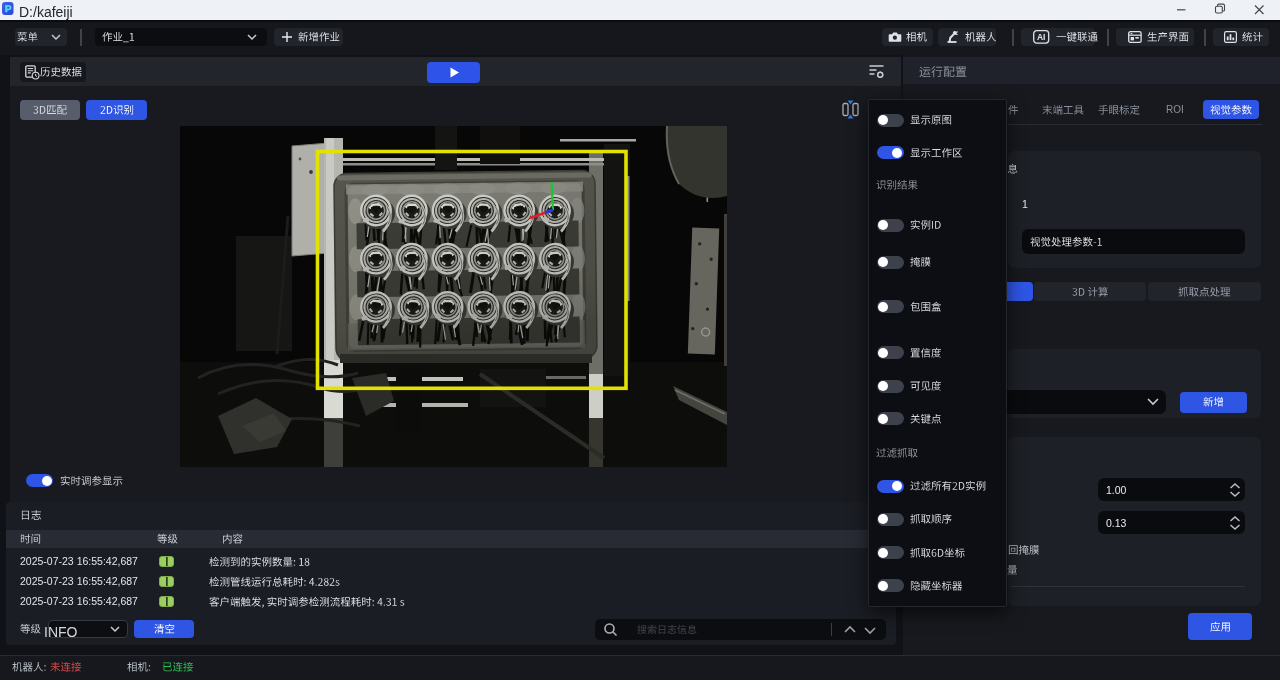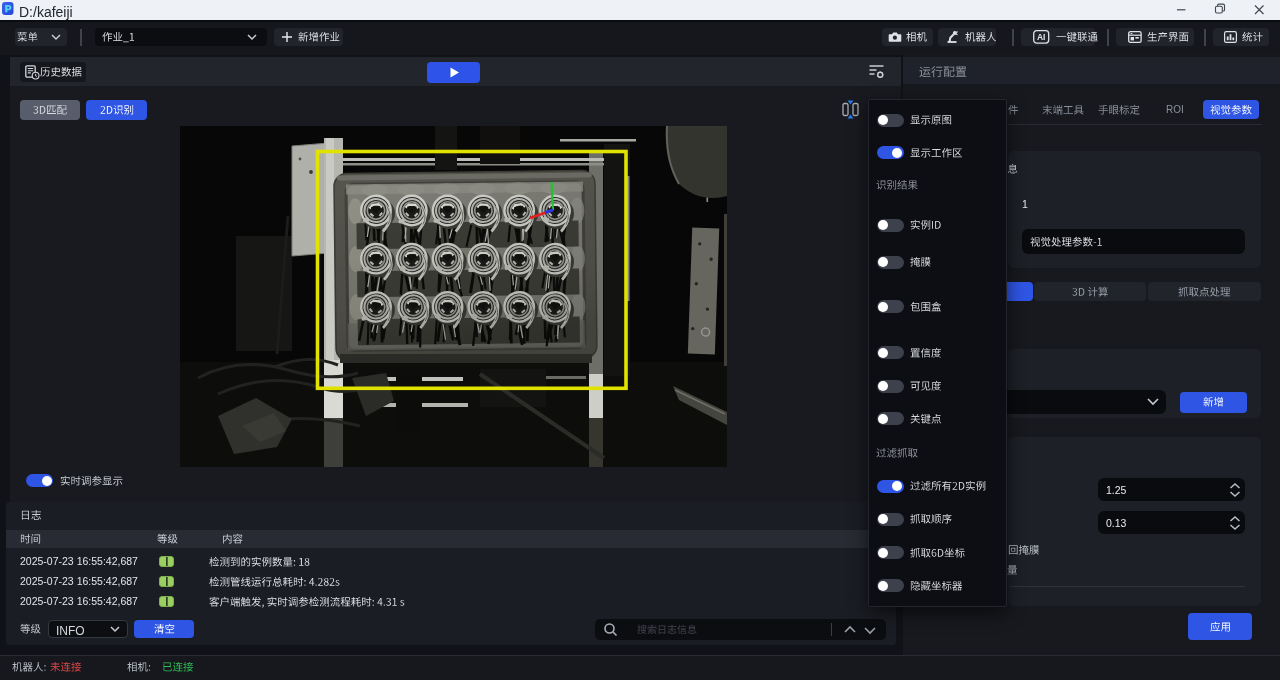--- a/index.html
+++ b/index.html
@@ -737,21 +737,21 @@
 <svg class="t" style="left:165.5px;top:597.0px" width="4" height="10">
     <rect width="1.7" height="9" fill="#2f3d1d"></rect>
   </svg>
 <svg class="t" style="left:209px;top:594.5px" width="198" height="18">
     <path transform="translate(0,10.7)" d="M3.7 -5.6H6.9C6.5 -5.1 5.9 -4.6 5.3 -4.2C4.6 -4.6 4.1 -5 3.7 -5.5ZM4 -7C3.4 -6.2 2.4 -5.2 1 -4.6C1.1 -4.5 1.4 -4.2 1.5 -4C2.1 -4.3 2.7 -4.7 3.1 -5C3.5 -4.6 4 -4.2 4.5 -3.8C3.3 -3.2 1.8 -2.8 0.4 -2.5C0.5 -2.3 0.7 -2 0.8 -1.8C1.3 -1.9 1.9 -2.1 2.4 -2.2V0.8H3.2V0.5H7.4V0.8H8.2V-2.3C8.6 -2.2 9.1 -2.1 9.6 -2C9.7 -2.2 10 -2.6 10.1 -2.7C8.6 -2.9 7.2 -3.3 6 -3.9C6.9 -4.4 7.6 -5.1 8.1 -5.9L7.6 -6.2L7.5 -6.2H4.3C4.5 -6.4 4.7 -6.6 4.8 -6.8ZM5.3 -3.4C6 -3 6.9 -2.6 7.8 -2.4H2.9C3.7 -2.7 4.5 -3 5.3 -3.4ZM3.2 -0.2V-1.7H7.4V-0.2ZM4.5 -8.7C4.7 -8.5 4.9 -8.1 5 -7.9H0.8V-5.9H1.6V-7.2H8.9V-5.9H9.7V-7.9H5.9C5.8 -8.2 5.5 -8.6 5.3 -8.9ZM13.1 -6.5H18.6V-4.3H13.1L13.1 -4.9ZM15.1 -8.7C15.3 -8.2 15.6 -7.6 15.7 -7.2H12.3V-4.9C12.3 -3.3 12.1 -1.1 10.9 0.4C11 0.5 11.4 0.8 11.5 0.9C12.6 -0.4 12.9 -2.1 13.1 -3.6H18.6V-2.9H19.4V-7.2H16L16.5 -7.3C16.4 -7.7 16.1 -8.4 15.9 -8.9ZM21.5 -6.8V-6.1H25.1V-6.8ZM21.9 -5.5C22.1 -4.3 22.3 -2.8 22.3 -1.7L23 -1.8C22.9 -2.9 22.7 -4.4 22.5 -5.6ZM22.6 -8.5C22.8 -8 23.1 -7.4 23.3 -6.9L24 -7.2C23.8 -7.6 23.5 -8.2 23.2 -8.7ZM25.3 -3.4V0.8H26V-2.7H26.9V0.7H27.5V-2.7H28.5V0.7H29.1V-2.7H30.1V0.1C30.1 0.2 30.1 0.2 30 0.2C29.9 0.2 29.6 0.2 29.3 0.2C29.4 0.4 29.5 0.7 29.6 0.9C30 0.9 30.3 0.9 30.5 0.7C30.8 0.6 30.8 0.5 30.8 0.1V-3.4H28.1L28.4 -4.3H31V-5H24.9V-4.3H27.5C27.5 -4 27.4 -3.7 27.3 -3.4ZM25.4 -8.3V-5.8H30.7V-8.3H29.9V-6.5H28.3V-8.8H27.6V-6.5H26.1V-8.3ZM24 -5.7C23.9 -4.4 23.7 -2.6 23.4 -1.4C22.7 -1.3 22 -1.1 21.5 -1L21.6 -0.2C22.6 -0.5 23.9 -0.8 25.1 -1.1L25 -1.8L24 -1.6C24.3 -2.7 24.5 -4.3 24.7 -5.6ZM34.2 -5.5V-4.3H33.3V-5.5ZM34.8 -5.5H35.7V-4.3H34.8ZM33.2 -6.2C33.4 -6.5 33.6 -6.9 33.7 -7.2H35C34.9 -6.9 34.7 -6.5 34.5 -6.2ZM33.5 -8.8C33.2 -7.5 32.6 -6.3 31.8 -5.5C32 -5.4 32.3 -5.1 32.4 -5L32.6 -5.2V-3.4C32.6 -2.2 32.5 -0.6 31.9 0.5C32.1 0.6 32.4 0.7 32.5 0.9C32.9 0.1 33.1 -0.9 33.2 -1.8H34.2V0.5H34.8V-1.8H35.7V-0.1C35.7 0 35.7 0.1 35.6 0.1C35.5 0.1 35.3 0.1 35 0.1C35.1 0.2 35.2 0.5 35.2 0.7C35.6 0.7 35.9 0.7 36.1 0.6C36.3 0.5 36.3 0.3 36.3 -0.1V-6.2H35.3C35.5 -6.6 35.8 -7.1 35.9 -7.6L35.5 -7.9L35.4 -7.9H34C34.1 -8.1 34.1 -8.4 34.2 -8.7ZM34.2 -3.7V-2.4H33.3C33.3 -2.8 33.3 -3.1 33.3 -3.4V-3.7ZM34.8 -3.7H35.7V-2.4H34.8ZM38.5 -8.8V-6.8H36.8V-2.9H38.6V-0.6L36.5 -0.4L36.6 0.4C37.7 0.3 39.2 0 40.7 -0.2C40.8 0.2 40.9 0.5 41 0.8L41.7 0.5C41.5 -0.2 41 -1.4 40.5 -2.3L39.9 -2.1C40.1 -1.7 40.3 -1.3 40.4 -0.9L39.3 -0.7V-2.9H41.1V-6.8H39.4V-8.8ZM37.5 -6.1H38.6V-3.5H37.5ZM39.3 -6.1H40.4V-3.5H39.3ZM49.1 -8.3C49.5 -7.8 50.1 -7.1 50.4 -6.7L51 -7.2C50.7 -7.5 50.1 -8.2 49.7 -8.7ZM43.5 -5.5C43.6 -5.6 44 -5.7 44.6 -5.7H46.1C45.4 -3.5 44.2 -1.8 42.3 -0.6C42.5 -0.5 42.8 -0.2 42.9 0C44.3 -0.8 45.3 -1.9 46 -3.2C46.4 -2.4 46.9 -1.7 47.6 -1.2C46.7 -0.5 45.6 -0.1 44.5 0.2C44.7 0.4 44.9 0.7 44.9 0.9C46.1 0.5 47.2 0.1 48.2 -0.6C49.1 0.1 50.3 0.6 51.6 0.9C51.7 0.7 52 0.3 52.1 0.2C50.8 -0.1 49.7 -0.5 48.8 -1.1C49.7 -1.9 50.4 -3 50.9 -4.3L50.3 -4.6L50.2 -4.5H46.6C46.8 -4.9 46.9 -5.3 47 -5.7H51.8L51.8 -6.4H47.2C47.4 -7.2 47.5 -7.9 47.6 -8.7L46.8 -8.9C46.7 -8 46.5 -7.2 46.3 -6.4H44.4C44.7 -7 45 -7.7 45.2 -8.4L44.3 -8.5C44.2 -7.7 43.8 -6.9 43.6 -6.7C43.5 -6.4 43.4 -6.3 43.2 -6.2C43.3 -6 43.5 -5.7 43.5 -5.5ZM48.2 -1.6C47.5 -2.2 46.9 -3 46.5 -3.8H49.8C49.4 -2.9 48.8 -2.2 48.2 -1.6ZM53.3 2C54.2 1.6 54.8 0.8 54.8 -0.2C54.8 -0.9 54.5 -1.3 54 -1.3C53.6 -1.3 53.3 -1.1 53.3 -0.7C53.3 -0.2 53.6 0 54 0L54.1 0C54.1 0.6 53.7 1.1 53.1 1.4ZM63.4 -1.1C64.8 -0.6 66.2 0.1 67.1 0.8L67.5 0.2C66.7 -0.5 65.2 -1.2 63.8 -1.7ZM60.3 -5.8C60.9 -5.5 61.5 -5 61.8 -4.6L62.3 -5.2C62 -5.6 61.3 -6 60.8 -6.4ZM59.2 -4.2C59.8 -3.9 60.5 -3.4 60.9 -3L61.4 -3.6C61 -3.9 60.3 -4.4 59.7 -4.7ZM58.7 -7.6V-5.5H59.5V-6.9H66.5V-5.5H67.3V-7.6H63.7C63.6 -8 63.3 -8.5 63.1 -8.9L62.3 -8.7C62.5 -8.3 62.7 -8 62.8 -7.6ZM58.5 -2.7V-2H62.3C61.7 -1 60.6 -0.3 58.6 0.1C58.8 0.3 59 0.6 59.1 0.8C61.4 0.3 62.6 -0.7 63.2 -2H67.6V-2.7H63.5C63.8 -3.7 63.8 -4.9 63.9 -6.4H63.1C63 -4.9 62.9 -3.7 62.6 -2.7ZM73.2 -4.7C73.8 -3.9 74.5 -2.8 74.9 -2.2L75.5 -2.6C75.2 -3.2 74.5 -4.3 73.9 -5.1ZM71.7 -4.2V-1.8H69.9V-4.2ZM71.7 -4.9H69.9V-7.2H71.7ZM69.1 -7.9V-0.3H69.9V-1.1H72.4V-7.9ZM76.3 -8.8V-6.7H72.9V-5.9H76.3V-0.3C76.3 -0.1 76.2 -0.1 76 -0.1C75.8 -0 75 -0 74.2 -0.1C74.3 0.2 74.4 0.5 74.5 0.7C75.5 0.7 76.2 0.7 76.6 0.6C76.9 0.5 77.1 0.2 77.1 -0.3V-5.9H78.4V-6.7H77.1V-8.8ZM79.9 -8.1C80.4 -7.6 81.1 -6.9 81.5 -6.5L82 -7C81.7 -7.5 81 -8.1 80.4 -8.6ZM79.2 -5.5V-4.8H80.7V-1.1C80.7 -0.6 80.3 -0.2 80.1 0C80.3 0.1 80.5 0.4 80.6 0.5C80.7 0.4 81 0.2 82.4 -1C82.2 -0.5 82 0 81.7 0.4C81.9 0.5 82.2 0.7 82.3 0.8C83.3 -0.6 83.5 -2.8 83.5 -4.4V-7.6H87.8V-0.1C87.8 0 87.7 0.1 87.5 0.1C87.4 0.1 86.9 0.1 86.4 0.1C86.5 0.3 86.6 0.6 86.6 0.8C87.4 0.8 87.8 0.8 88.1 0.7C88.4 0.5 88.5 0.3 88.5 -0.1V-8.3H82.8V-4.4C82.8 -3.4 82.8 -2.3 82.5 -1.2C82.4 -1.3 82.3 -1.6 82.2 -1.7L81.5 -1.1V-5.5ZM85.3 -7.3V-6.4H84.1V-5.8H85.3V-4.8H83.9V-4.2H87.4V-4.8H85.9V-5.8H87.1V-6.4H85.9V-7.3ZM84.1 -3.3V-0.4H84.8V-0.9H87V-3.3ZM84.8 -2.7H86.4V-1.4H84.8ZM95 -4.2C94.3 -3.7 93 -3.2 91.9 -3C92.1 -2.8 92.3 -2.6 92.4 -2.4C93.5 -2.7 94.8 -3.3 95.7 -3.9ZM95.9 -3C95 -2.3 93.3 -1.7 91.8 -1.5C91.9 -1.3 92.1 -1.1 92.2 -0.9C93.8 -1.2 95.5 -1.8 96.6 -2.7ZM97.3 -1.9C96.1 -0.7 93.7 -0.1 91.1 0.2C91.3 0.4 91.4 0.7 91.5 0.9C94.2 0.5 96.7 -0.2 98 -1.5ZM91.2 -6.2C91.4 -6.3 91.7 -6.3 93.5 -6.4C93.4 -6.1 93.2 -5.7 93 -5.4H89.8V-4.7H92.5C91.8 -3.8 90.8 -3.1 89.7 -2.7C89.9 -2.5 90.2 -2.2 90.3 -2C91.5 -2.7 92.7 -3.5 93.5 -4.7H95.6C96.4 -3.6 97.7 -2.6 98.9 -2.1C99 -2.3 99.2 -2.6 99.4 -2.7C98.4 -3.1 97.3 -3.9 96.5 -4.7H99.2V-5.4H93.9C94.1 -5.8 94.3 -6.1 94.4 -6.5L97.3 -6.6C97.6 -6.4 97.8 -6.1 98 -5.9L98.7 -6.4C98.1 -7 96.9 -7.9 96 -8.5L95.4 -8.1C95.7 -7.8 96.2 -7.5 96.6 -7.2L92.5 -7.1C93.2 -7.5 93.9 -7.9 94.5 -8.5L93.8 -8.9C93 -8.1 92 -7.5 91.7 -7.3C91.4 -7.1 91.1 -7 90.9 -7C91 -6.8 91.1 -6.4 91.2 -6.2ZM104.7 -5.6V-4.9H108.2V-5.6ZM103.9 -3.7C104.2 -2.9 104.5 -1.9 104.6 -1.2L105.3 -1.4C105.2 -2 104.9 -3.1 104.6 -3.9ZM106 -4C106.2 -3.2 106.3 -2.2 106.4 -1.5L107.1 -1.6C107 -2.3 106.8 -3.3 106.6 -4.1ZM101.7 -8.8V-6.8H100.3V-6.1H101.6C101.3 -4.7 100.7 -3.1 100.1 -2.2C100.2 -2 100.4 -1.7 100.5 -1.4C100.9 -2.1 101.3 -3.2 101.7 -4.2V0.8H102.4V-4.6C102.6 -4.1 103 -3.5 103.1 -3.2L103.6 -3.7C103.4 -4.1 102.6 -5.3 102.4 -5.7V-6.1H103.5V-6.8H102.4V-8.8ZM106.3 -8.9C105.6 -7.4 104.4 -6.1 103 -5.3C103.2 -5.1 103.4 -4.8 103.5 -4.6C104.6 -5.4 105.6 -6.4 106.4 -7.6C107.2 -6.6 108.4 -5.4 109.5 -4.7C109.6 -4.9 109.8 -5.3 109.9 -5.4C108.8 -6.1 107.5 -7.2 106.8 -8.3L107 -8.6ZM103.4 -0.4V0.3H109.6V-0.4H107.7C108.2 -1.4 108.9 -2.8 109.3 -3.9L108.6 -4.1C108.2 -3 107.6 -1.4 107 -0.4ZM115.4 -1C115.9 -0.4 116.5 0.3 116.8 0.8L117.3 0.4C117 -0 116.4 -0.8 115.9 -1.3ZM113.5 -8.2V-1.6H114.2V-7.6H116.4V-1.6H117.1V-8.2ZM119.4 -8.7V-0.1C119.4 0.1 119.3 0.1 119.2 0.1C119 0.1 118.5 0.1 118 0.1C118.1 0.3 118.2 0.6 118.2 0.8C118.9 0.8 119.4 0.8 119.7 0.7C119.9 0.6 120 0.4 120 -0.1V-8.7ZM117.9 -7.9V-1.6H118.6V-7.9ZM115 -6.9V-3.1C115 -1.9 114.7 -0.6 113 0.3C113.1 0.4 113.3 0.7 113.4 0.8C115.3 -0.1 115.6 -1.7 115.6 -3.1V-6.9ZM111.1 -8.1C111.7 -7.8 112.5 -7.3 112.8 -7L113.3 -7.6C112.9 -7.9 112.2 -8.4 111.6 -8.7ZM110.7 -5.3C111.2 -5 112 -4.5 112.4 -4.2L112.9 -4.8C112.5 -5.1 111.7 -5.6 111.1 -5.9ZM110.9 0.3 111.6 0.7C112 -0.3 112.6 -1.6 112.9 -2.7L112.3 -3.1C111.9 -1.9 111.3 -0.5 110.9 0.3ZM126.8 -3.8V0.4H127.5V-3.8ZM125 -3.8V-2.7C125 -1.8 124.8 -0.6 123.5 0.3C123.7 0.4 124 0.7 124.1 0.8C125.5 -0.2 125.7 -1.6 125.7 -2.7V-3.8ZM128.7 -3.8V-0.5C128.7 0.2 128.8 0.3 128.9 0.5C129 0.6 129.3 0.7 129.5 0.7C129.6 0.7 129.9 0.7 130 0.7C130.2 0.7 130.4 0.6 130.5 0.5C130.7 0.5 130.7 0.3 130.8 0.1C130.8 -0.1 130.9 -0.6 130.9 -1.1C130.7 -1.1 130.5 -1.2 130.3 -1.4C130.3 -0.9 130.3 -0.5 130.3 -0.3C130.3 -0.1 130.2 -0.1 130.2 -0C130.1 0 130.1 0 130 0C129.9 0 129.7 0 129.7 0C129.6 0 129.5 0 129.5 -0C129.4 -0.1 129.4 -0.2 129.4 -0.4V-3.8ZM121.7 -8.1C122.3 -7.7 123.1 -7.2 123.4 -6.8L123.9 -7.4C123.5 -7.8 122.8 -8.3 122.1 -8.7ZM121.2 -5.2C121.9 -4.9 122.7 -4.4 123.1 -4.1L123.5 -4.7C123.1 -5.1 122.3 -5.5 121.6 -5.8ZM121.5 0.2 122.1 0.7C122.7 -0.3 123.5 -1.6 124 -2.7L123.5 -3.2C122.8 -2 122 -0.6 121.5 0.2ZM126.6 -8.6C126.8 -8.3 127 -7.8 127.1 -7.5H124.1V-6.7H126.2C125.7 -6.2 125.1 -5.4 124.9 -5.2C124.7 -5.1 124.4 -5 124.2 -4.9C124.3 -4.8 124.4 -4.4 124.4 -4.2C124.8 -4.3 125.2 -4.3 129.6 -4.6C129.8 -4.4 129.9 -4.1 130.1 -3.9L130.7 -4.3C130.3 -4.9 129.5 -5.9 128.9 -6.6L128.3 -6.2C128.5 -5.9 128.8 -5.6 129.1 -5.3L125.8 -5.1C126.2 -5.6 126.7 -6.2 127.1 -6.7H130.7V-7.5H127.9C127.8 -7.9 127.6 -8.4 127.4 -8.8ZM136.9 -7.7H140V-5.8H136.9ZM136.1 -8.4V-5.1H140.8V-8.4ZM136 -2.2V-1.5H138V-0.1H135.3V0.6H141.4V-0.1H138.8V-1.5H140.9V-2.2H138.8V-3.5H141.2V-4.2H135.7V-3.5H138V-2.2ZM135.1 -8.7C134.3 -8.3 132.9 -8 131.7 -7.8C131.8 -7.6 131.9 -7.4 132 -7.2C132.4 -7.3 133 -7.4 133.5 -7.5V-5.9H131.8V-5.1H133.4C133 -3.9 132.2 -2.6 131.6 -1.8C131.7 -1.6 131.9 -1.3 132 -1.1C132.5 -1.7 133.1 -2.8 133.5 -3.8V0.8H134.3V-3.7C134.6 -3.3 135.1 -2.7 135.2 -2.4L135.7 -3C135.5 -3.3 134.6 -4.2 134.3 -4.5V-5.1H135.6V-5.9H134.3V-7.7C134.8 -7.8 135.2 -7.9 135.6 -8.1ZM144.1 -8.8V-7.7H142.4V-7H144.1V-6H142.6V-5.3H144.1V-4.2H142.3V-3.5H143.8C143.4 -2.6 142.7 -1.7 142.1 -1.1C142.3 -0.9 142.4 -0.6 142.5 -0.4C143.1 -0.9 143.6 -1.8 144.1 -2.7V0.8H144.8V-2.7C145.2 -2.2 145.7 -1.5 145.9 -1.2L146.4 -1.8C146.2 -2.1 145.3 -3 144.9 -3.5H146.4V-4.2H144.8V-5.3H146V-6H144.8V-7H146.2V-7.7H144.8V-8.8ZM150.5 -8.8C149.6 -8.1 148 -7.5 146.5 -7.1C146.6 -6.9 146.7 -6.7 146.7 -6.5C147.3 -6.7 147.8 -6.8 148.3 -7V-5.4L146.6 -5.2L146.7 -4.5L148.3 -4.7V-3.1L146.4 -2.8L146.5 -2.1L148.3 -2.4V-0.5C148.3 0.4 148.6 0.7 149.5 0.7C149.6 0.7 150.7 0.7 150.9 0.7C151.7 0.7 151.8 0.2 151.9 -1.2C151.7 -1.3 151.4 -1.4 151.2 -1.5C151.2 -0.3 151.1 0 150.8 0C150.6 0 149.7 0 149.6 0C149.2 0 149.1 -0.1 149.1 -0.5V-2.5L151.9 -2.9L151.8 -3.6L149.1 -3.2V-4.9L151.5 -5.2L151.4 -5.9L149.1 -5.6V-7.3C149.9 -7.6 150.6 -7.9 151.2 -8.3ZM157.2 -4.7C157.8 -3.9 158.5 -2.8 158.9 -2.2L159.5 -2.6C159.2 -3.2 158.5 -4.3 157.9 -5.1ZM155.7 -4.2V-1.8H153.9V-4.2ZM155.7 -4.9H153.9V-7.2H155.7ZM153.1 -7.9V-0.3H153.9V-1.1H156.4V-7.9ZM160.3 -8.8V-6.7H156.9V-5.9H160.3V-0.3C160.3 -0.1 160.2 -0.1 160 -0.1C159.8 -0 159 -0 158.2 -0.1C158.3 0.2 158.4 0.5 158.5 0.7C159.5 0.7 160.2 0.7 160.6 0.6C160.9 0.5 161.1 0.2 161.1 -0.3V-5.9H162.4V-6.7H161.1V-8.8ZM164.2 -4.1C164.6 -4.1 164.9 -4.4 164.9 -4.8C164.9 -5.3 164.6 -5.6 164.2 -5.6C163.8 -5.6 163.5 -5.3 163.5 -4.8C163.5 -4.4 163.8 -4.1 164.2 -4.1ZM164.2 0.1C164.6 0.1 164.9 -0.2 164.9 -0.6C164.9 -1 164.6 -1.3 164.2 -1.3C163.8 -1.3 163.5 -1 163.5 -0.6C163.5 -0.2 163.8 0.1 164.2 0.1ZM171.6 0H172.5V-2.1H173.5V-2.9H172.5V-7.7H171.5L168.3 -2.8V-2.1H171.6ZM171.6 -2.9H169.2L171 -5.5C171.2 -5.9 171.4 -6.3 171.6 -6.6H171.7C171.6 -6.3 171.6 -5.6 171.6 -5.2ZM175.3 0.1C175.7 0.1 176 -0.2 176 -0.6C176 -1 175.7 -1.3 175.3 -1.3C174.9 -1.3 174.6 -1 174.6 -0.6C174.6 -0.2 174.9 0.1 175.3 0.1ZM179.6 0.1C180.9 0.1 182 -0.7 182 -2.1C182 -3.1 181.3 -3.8 180.4 -4V-4.1C181.2 -4.3 181.8 -5 181.8 -5.9C181.8 -7.1 180.8 -7.8 179.5 -7.8C178.6 -7.8 178 -7.4 177.4 -6.9L177.9 -6.3C178.3 -6.8 178.9 -7.1 179.5 -7.1C180.3 -7.1 180.8 -6.6 180.8 -5.8C180.8 -5 180.3 -4.4 178.7 -4.4V-3.6C180.4 -3.6 181.1 -3 181.1 -2.1C181.1 -1.2 180.4 -0.7 179.5 -0.7C178.6 -0.7 178 -1.1 177.6 -1.5L177.1 -0.9C177.6 -0.4 178.4 0.1 179.6 0.1ZM183.5 0H187.8V-0.8H186.2V-7.7H185.5C185.1 -7.5 184.6 -7.3 183.9 -7.2V-6.5H185.3V-0.8H183.5ZM193.3 0.1C194.6 0.1 195.3 -0.6 195.3 -1.6C195.3 -2.6 194.4 -3 193.6 -3.3C192.9 -3.5 192.4 -3.7 192.4 -4.3C192.4 -4.7 192.7 -5.1 193.4 -5.1C193.9 -5.1 194.3 -4.9 194.7 -4.6L195.2 -5.2C194.7 -5.6 194.1 -5.8 193.4 -5.8C192.2 -5.8 191.4 -5.1 191.4 -4.2C191.4 -3.3 192.3 -2.9 193.1 -2.6C193.7 -2.4 194.4 -2.1 194.4 -1.5C194.4 -1 194 -0.6 193.3 -0.6C192.6 -0.6 192.1 -0.9 191.6 -1.3L191.1 -0.7C191.7 -0.2 192.4 0.1 193.3 0.1Z" fill="#e2e5ea"></path>
   </svg>
 <svg class="t" style="left:20px;top:622.0px" width="24" height="18">
     <path transform="translate(0,10.7)" d="M6.1 -8.9C5.8 -8 5.2 -7.1 4.5 -6.6L4.8 -6.4V-5.7H1.5V-5H4.8V-4.1H0.5V-3.4H7V-2.5H0.8V-1.8H7V-0.1C7 0 6.9 0.1 6.7 0.1C6.6 0.1 5.9 0.1 5.2 0.1C5.3 0.3 5.5 0.6 5.5 0.8C6.4 0.8 7 0.8 7.3 0.7C7.7 0.6 7.8 0.4 7.8 -0.1V-1.8H9.8V-2.5H7.8V-3.4H10V-4.1H5.6V-5H9V-5.7H5.6V-6.4H5.5C5.7 -6.7 5.9 -7 6.1 -7.3H6.8C7.2 -6.9 7.5 -6.4 7.6 -6L8.3 -6.3C8.1 -6.6 7.9 -6.9 7.7 -7.3H9.9V-7.9H6.5C6.6 -8.2 6.7 -8.4 6.8 -8.7ZM2.3 -1.3C3 -0.9 3.8 -0.2 4.1 0.3L4.7 -0.2C4.4 -0.7 3.6 -1.3 2.9 -1.8ZM2 -8.9C1.6 -7.9 1 -7 0.3 -6.4C0.5 -6.3 0.9 -6.1 1 -6C1.4 -6.3 1.7 -6.8 2 -7.3H2.4C2.6 -6.9 2.8 -6.4 2.9 -6.1L3.6 -6.3C3.5 -6.6 3.4 -6.9 3.2 -7.3H5.1V-7.9H2.4C2.5 -8.2 2.6 -8.4 2.7 -8.7ZM10.9 -0.6 11.1 0.2C12.1 -0.2 13.4 -0.7 14.7 -1.2L14.5 -1.9C13.2 -1.4 11.8 -0.9 10.9 -0.6ZM14.7 -8.1V-7.4H15.9C15.8 -4 15.4 -1.3 14 0.4C14.1 0.5 14.5 0.7 14.6 0.9C15.6 -0.3 16 -1.9 16.3 -3.7C16.7 -2.9 17.1 -2.1 17.6 -1.4C17 -0.7 16.3 -0.1 15.4 0.3C15.6 0.4 15.9 0.7 16 0.9C16.8 0.5 17.5 -0.1 18.1 -0.8C18.7 -0.1 19.4 0.4 20.1 0.8C20.2 0.6 20.5 0.3 20.6 0.2C19.9 -0.2 19.2 -0.7 18.6 -1.4C19.3 -2.3 19.9 -3.6 20.2 -5.1L19.7 -5.3L19.6 -5.3H18.5C18.8 -6.1 19.1 -7.2 19.3 -8.1ZM16.7 -7.4H18.3C18.1 -6.4 17.8 -5.3 17.5 -4.6H19.3C19 -3.6 18.6 -2.7 18.1 -2C17.4 -2.9 16.9 -4.1 16.5 -5.2C16.6 -5.9 16.6 -6.6 16.7 -7.4ZM11.1 -4.4C11.2 -4.5 11.5 -4.6 12.8 -4.8C12.4 -4.1 11.9 -3.5 11.7 -3.3C11.4 -2.9 11.1 -2.6 10.9 -2.6C11 -2.4 11.1 -2 11.1 -1.9C11.4 -2 11.7 -2.2 14.5 -3C14.5 -3.2 14.5 -3.5 14.5 -3.7L12.4 -3.1C13.2 -4 14 -5.1 14.6 -6.2L14 -6.6C13.8 -6.2 13.5 -5.8 13.3 -5.5L11.9 -5.3C12.5 -6.2 13.2 -7.4 13.7 -8.5L12.9 -8.8C12.5 -7.5 11.7 -6.2 11.4 -5.8C11.2 -5.5 11 -5.2 10.8 -5.2C10.9 -5 11 -4.6 11.1 -4.4Z" fill="#c6cad2"></path>
   </svg>
 <div class="ab" style="left:48px;top:620px;width:80px;height:18px;background:#0d0e12;border:1px solid #353942;border-radius:4px"></div>
-<span class="ab" style="left:56px;top:623.5px;font-size:12px;color:#d4d8de">INFO</span>
+<span class="ab" style="left:44px;top:623.5px;font-size:14px;color:#d4d8de">INFO</span>
 <svg class="ab" style="left:109px;top:625px" width="12" height="9">
     <path d="M2 2l4 4 4-4" fill="none" stroke="#c7ccd3" stroke-width="1.5"></path>
   </svg>
 <div class="ab" style="left:134px;top:620px;width:60px;height:18px;background:#2e55e4;border-radius:4px"></div>
 <svg class="t" style="left:153.5px;top:622.0px" width="24" height="18">
     <path transform="translate(0,10.7)" d="M0.9 -8.1C1.4 -7.8 2.2 -7.3 2.5 -7L3 -7.6C2.6 -7.9 1.9 -8.4 1.3 -8.6ZM0.4 -5.3C1 -5 1.7 -4.5 2.1 -4.1L2.6 -4.8C2.2 -5.1 1.4 -5.6 0.8 -5.9ZM0.7 0.2 1.4 0.7C1.9 -0.3 2.5 -1.6 3 -2.7L2.3 -3.2C1.8 -2 1.2 -0.6 0.7 0.2ZM4.5 -2.2H8.3V-1.4H4.5ZM4.5 -2.8V-3.6H8.3V-2.8ZM6 -8.8V-8H3.3V-7.4H6V-6.7H3.6V-6.1H6V-5.4H3V-4.8H10V-5.4H6.8V-6.1H9.3V-6.7H6.8V-7.4H9.6V-8H6.8V-8.8ZM3.8 -4.2V0.8H4.5V-0.8H8.3V-0.1C8.3 0.1 8.3 0.1 8.1 0.1C8 0.1 7.5 0.1 7 0.1C7 0.3 7.1 0.6 7.2 0.8C7.9 0.8 8.4 0.8 8.7 0.7C9 0.6 9.1 0.3 9.1 -0V-4.2ZM16.4 -5.6C17.5 -5.1 18.9 -4.3 19.6 -3.7L20.1 -4.4C19.4 -4.9 18 -5.6 16.9 -6.2ZM14.5 -6.2C13.7 -5.5 12.6 -4.8 11.4 -4.3L11.9 -3.7C13.1 -4.2 14.2 -5 15.1 -5.7ZM11.3 -0.2V0.5H20.2V-0.2H16.1V-2.9H19.2V-3.6H12.4V-2.9H15.3V-0.2ZM15 -8.7C15.1 -8.3 15.3 -7.9 15.5 -7.5H11.3V-5.2H12.1V-6.8H19.4V-5.4H20.2V-7.5H16.4C16.3 -7.9 16 -8.5 15.8 -8.9Z" fill="#ffffff"></path>
   </svg>
 <div class="ab" style="left:595px;top:619px;width:291px;height:21px;background:#0c0d11;border-radius:5px"></div>
 <svg class="ab" style="left:603px;top:622px" width="16" height="16">
     <circle cx="6.5" cy="6.5" r="4.5" fill="none" stroke="#aab0b8" stroke-width="1.6"></circle>
@@ -819,21 +819,21 @@
 <div class="ab" style="left:990px;top:390px;width:176px;height:24px;background:#0a0b0e;border-radius:6px"></div>
 <svg class="ab" style="left:1146px;top:397px" width="14" height="10">
     <path d="M2 2l5 5 5-5" fill="none" stroke="#c6cbd2" stroke-width="1.6"></path>
   </svg>
 <div class="ab" style="left:1180px;top:392px;width:67px;height:21px;background:#2e55e4;border-radius:4px"></div>
 <svg class="t" style="left:1203.0px;top:395.3px" width="24" height="18">
     <path transform="translate(0,10.7)" d="M3.8 -2.2C4.1 -1.7 4.5 -1 4.6 -0.5L5.2 -0.9C5 -1.3 4.7 -2 4.3 -2.5ZM1.4 -2.5C1.2 -1.8 0.9 -1.2 0.4 -0.7C0.6 -0.6 0.9 -0.4 1 -0.3C1.4 -0.8 1.8 -1.6 2.1 -2.3ZM5.8 -7.8V-4.2C5.8 -2.8 5.7 -1 4.8 0.3C5 0.4 5.3 0.6 5.4 0.7C6.4 -0.6 6.5 -2.7 6.5 -4.2V-4.5H8.1V0.8H8.9V-4.5H10.1V-5.3H6.5V-7.3C7.7 -7.5 8.9 -7.7 9.7 -8.1L9.1 -8.6C8.3 -8.3 7 -8 5.8 -7.8ZM2.2 -8.7C2.4 -8.4 2.6 -8 2.7 -7.7H0.6V-7.1H5.3V-7.7H3.5C3.4 -8.1 3.2 -8.5 3 -8.9ZM4 -7C3.8 -6.5 3.6 -5.8 3.4 -5.3H0.5V-4.7H2.6V-3.6H0.5V-2.9H2.6V-0.2C2.6 -0.1 2.6 -0.1 2.5 -0.1C2.4 -0 2.1 -0 1.7 -0.1C1.8 0.1 1.9 0.4 1.9 0.6C2.4 0.6 2.8 0.6 3 0.5C3.3 0.4 3.4 0.2 3.4 -0.2V-2.9H5.3V-3.6H3.4V-4.7H5.4V-5.3H4.1C4.3 -5.8 4.5 -6.3 4.7 -6.8ZM1.3 -6.8C1.5 -6.4 1.7 -5.7 1.7 -5.3L2.4 -5.5C2.4 -5.9 2.2 -6.5 2 -7ZM15.4 -6.3C15.7 -5.8 16 -5.2 16.1 -4.7L16.6 -4.9C16.5 -5.4 16.2 -6 15.8 -6.4ZM18.6 -6.4C18.4 -6 18 -5.3 17.8 -4.9L18.2 -4.7C18.4 -5.1 18.8 -5.7 19.1 -6.2ZM10.9 -1.4 11.2 -0.6C12 -0.9 13.1 -1.3 14.1 -1.7L14 -2.5L12.9 -2.1V-5.5H14V-6.3H12.9V-8.7H12.2V-6.3H11.1V-5.5H12.2V-1.8ZM15.1 -8.5C15.4 -8.1 15.7 -7.6 15.9 -7.3L16.6 -7.6C16.4 -7.9 16.1 -8.4 15.8 -8.8ZM14.4 -7.3V-3.8H20V-7.3H18.6C18.9 -7.7 19.2 -8.1 19.5 -8.6L18.6 -8.8C18.5 -8.4 18.1 -7.7 17.8 -7.3ZM15.1 -6.7H16.9V-4.4H15.1ZM17.5 -6.7H19.3V-4.4H17.5ZM15.7 -1.1H18.8V-0.3H15.7ZM15.7 -1.7V-2.6H18.8V-1.7ZM15 -3.2V0.8H15.7V0.3H18.8V0.8H19.5V-3.2Z" fill="#ffffff"></path>
   </svg>
 <div class="ab" style="left:1008px;top:437px;width:253px;height:169px;background:#1d2026;border-radius:6px"></div>
 <div class="ab" style="left:1098px;top:478px;width:147px;height:23px;background:#0a0b0e;border-radius:6px"></div>
-<span class="ab" style="left:1106px;top:484px;font-size:10.5px;color:#e8eaee">1.25</span>
+<span class="ab" style="left:1106px;top:484px;font-size:10.5px;color:#e8eaee">1.00</span>
 <svg class="ab" style="left:1228px;top:482px" width="14" height="16">
     <path d="M2.5 6l4.5-4 4.5 4" fill="none" stroke="#b9bec6" stroke-width="1.5"></path>
     <path d="M2.5 10l4.5 4 4.5-4" fill="none" stroke="#b9bec6" stroke-width="1.5"></path>
   </svg>
 <div class="ab" style="left:1098px;top:511px;width:147px;height:23px;background:#0a0b0e;border-radius:6px"></div>
 <span class="ab" style="left:1106px;top:517px;font-size:10.5px;color:#e8eaee">0.13</span>
 <svg class="ab" style="left:1228px;top:515px" width="14" height="16">
     <path d="M2.5 6l4.5-4 4.5 4" fill="none" stroke="#b9bec6" stroke-width="1.5"></path>
     <path d="M2.5 10l4.5 4 4.5-4" fill="none" stroke="#b9bec6" stroke-width="1.5"></path>
   </svg>

